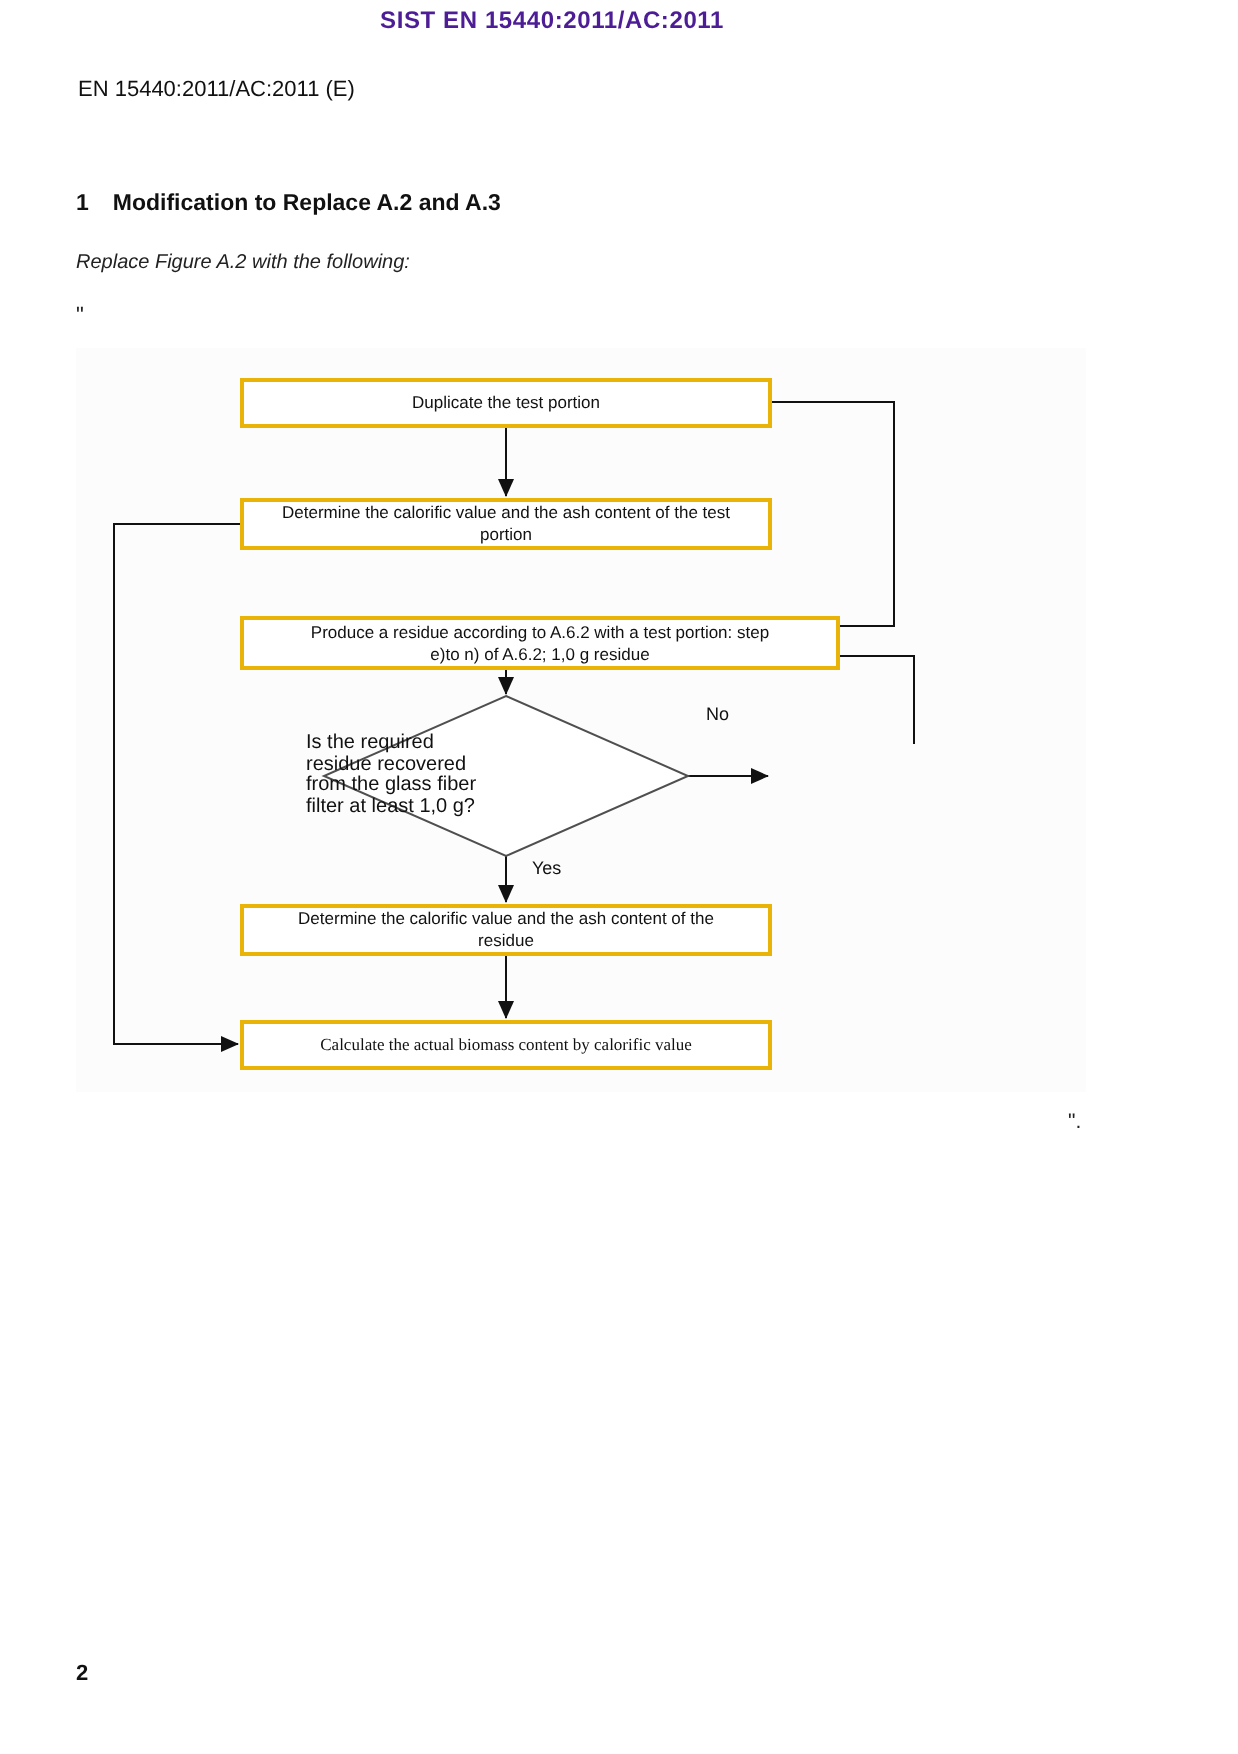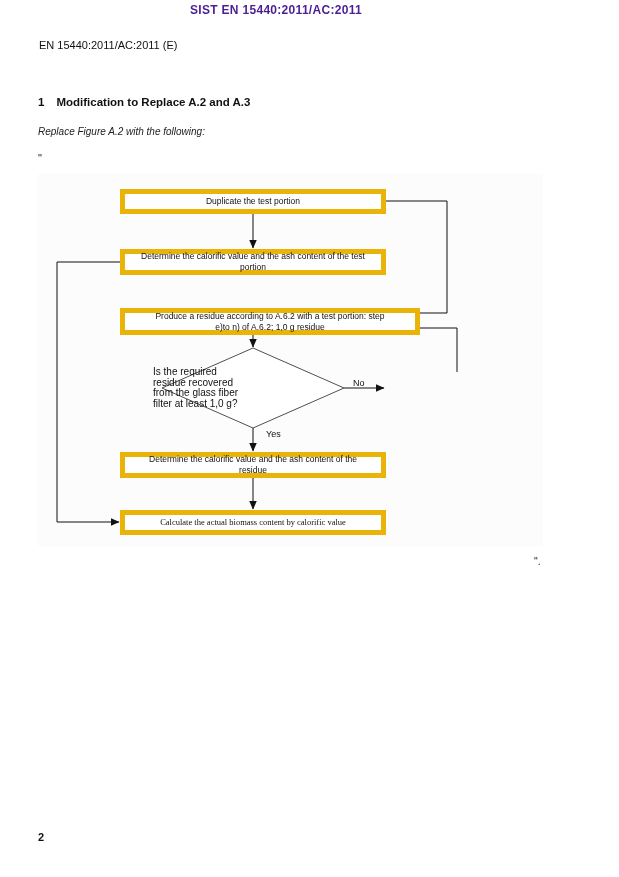--- a/index.html
+++ b/index.html
@@ -40,41 +40,41 @@
     font-size: 11px; font-weight: bold; color: #111;
   }
   .figure {
     position: absolute; left: 38px; top: 174px;
     width: 505px; height: 372px;
     background: #fcfcfc;
   }
   .figure svg { position: absolute; left: 0; top: 0; }
   .node {
     position: absolute; background: #ffffff;
-    border: 5px solid #eab308;
+    border: 2px solid #eab308;
     font-size: 8.5px; line-height: 11px; color: #111;
     text-align: center; white-space: pre-line;
     display: flex; align-items: center; justify-content: center;
   }
   .node-duplicate   { left: 82px;  top: 15px;  width: 266px; height: 25px; }
   .node-det-test    { left: 82px;  top: 75px;  width: 266px; height: 26px; }
   .node-produce     { left: 82px;  top: 134px; width: 300px; height: 27px; }
   .node-scale       { left: 347px; top: 198px; width: 145px; height: 27px; }
   .node-det-residue { left: 82px;  top: 278px; width: 266px; height: 26px; }
   .node-calc        { left: 82px;  top: 336px; width: 266px; height: 25px; font-family: Liberation Serif, serif; }
   .diamond-label {
     position: absolute; left: 115px; top: 193px; width: 200px;
     font-size: 10px; line-height: 10.5px; color: #111;
     text-align: left; white-space: pre-line;
   }
   .edge-label {
     position: absolute; font-size: 9px; color: #111; background: transparent;
   }
   .edge-label-yes { left: 228px; top: 255px; }
-  .edge-label-no  { left: 315px; top: 204px; }
+  .edge-label-no  { left: 315px; top: 178px; }
 </style>
 </head>
 <body>
 
 <div class="watermark">SIST EN 15440:2011/AC:2011</div>
 
 <div class="docref">EN 15440:2011/AC:2011 (E)</div>
 
 <div class="heading">
   <span class="num">1</span>

